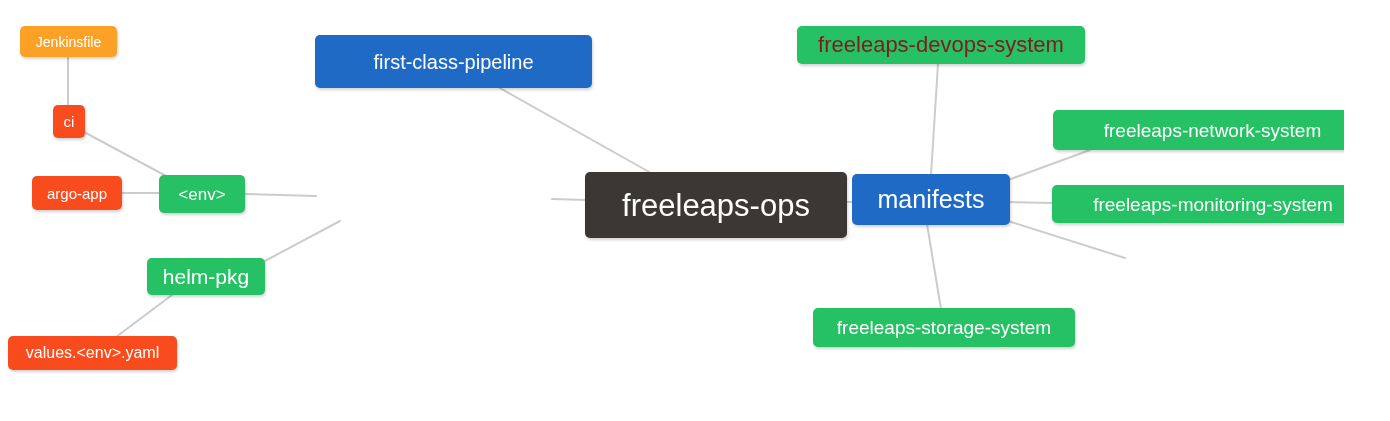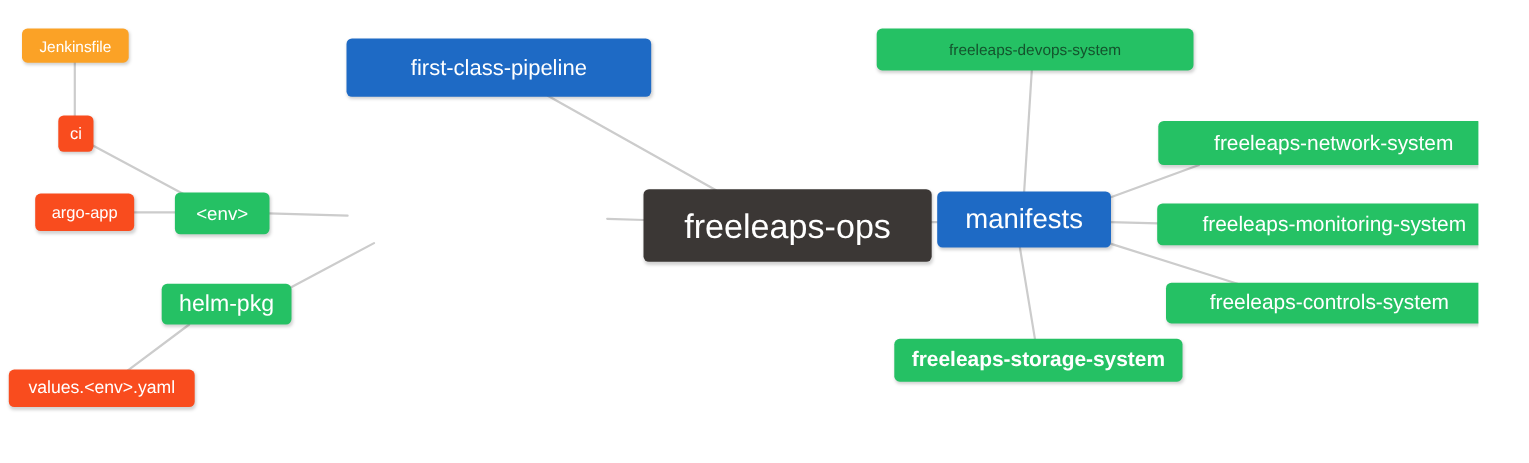--- a/index.html
+++ b/index.html
@@ -83,29 +83,26 @@
       </div>
       <div class="node" style="left: 315px; top: 35px; width: 277px; height: 53px; background: rgb(30, 106, 197); font-size: 20px; color: rgb(255, 255, 255);">
         <span>first-class-pipeline</span>
       </div>
       <div class="node" style="left: 585px; top: 172px; width: 262px; height: 66px; background: rgb(59, 55, 53); font-size: 31px; color: rgb(255, 255, 255);">
         <span>freeleaps-ops</span>
       </div>
       <div class="node" style="left: 852px; top: 174px; width: 158px; height: 51px; background: rgb(30, 106, 197); font-size: 25px; color: rgb(255, 255, 255); justify-content: center;">
         <span>manifests</span>
       </div>
-      <div class="node" style="left: 797px; top: 26px; width: 288px; height: 38px; background: rgb(37, 193, 100); font-size: 14px; color: #14532d;">
+      <div class="node" style="left: 797px; top: 26px; width: 288px; height: 38px; background: rgb(37, 193, 100); font-size: 22px; color: #7f1d1d;">
         <span>freeleaps-devops-system</span>
       </div>
       <div class="node" style="left: 1053px; top: 110px; width: 295px; height: 40px; background: rgb(37, 193, 100); font-size: 19px; color: rgb(255, 255, 255); padding-left: 24px;">
         <span>freeleaps-network-system</span>
       </div>
       <div class="node" style="left: 1052px; top: 185px; width: 322px; height: 38px; background: rgb(37, 193, 100); font-size: 19px; color: rgb(255, 255, 255);">
         <span>freeleaps-monitoring-system</span>
       </div>
-      <div class="node" style="left: 1060px; top: 257px; width: 297px; height: 37px; background: rgb(37, 193, 100); font-size: 19px; color: rgb(255, 255, 255);">
-        <span>freeleaps-controls-system</span>
-      </div>
-      <div class="node" style="left: 813px; top: 308px; width: 262px; height: 39px; background: rgb(37, 193, 100); font-size: 19px; color: rgb(255, 255, 255); font-weight: bold;">
+      <div class="node" style="left: 813px; top: 308px; width: 262px; height: 39px; background: rgb(37, 193, 100); font-size: 19px; color: rgb(255, 255, 255);">
         <span>freeleaps-storage-system</span>
       </div>
     </div>
 </div>
 
 </body></html>

